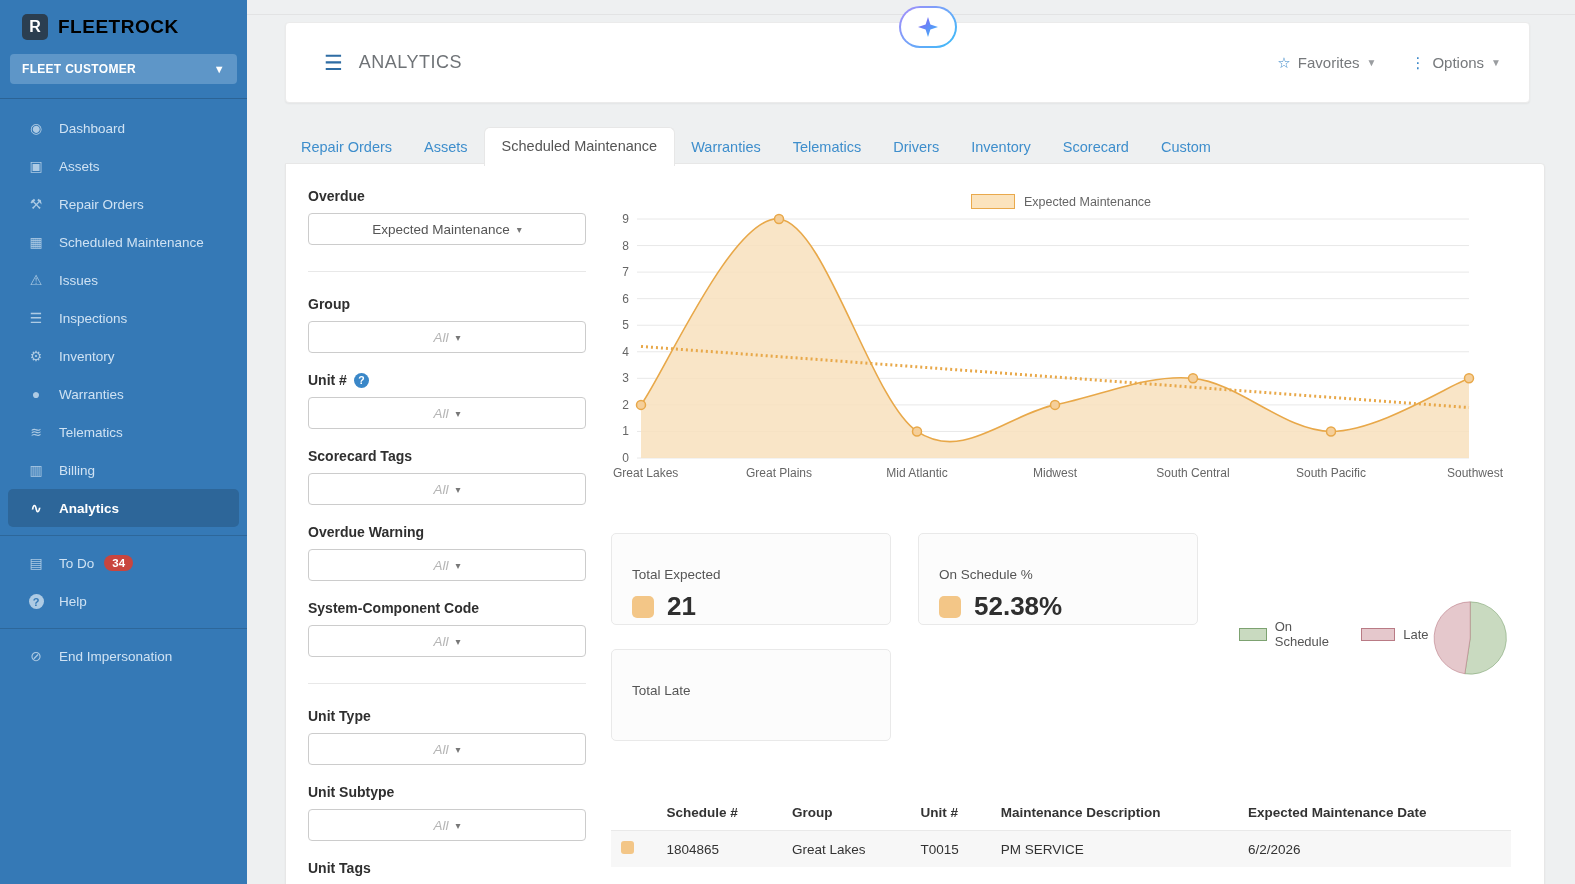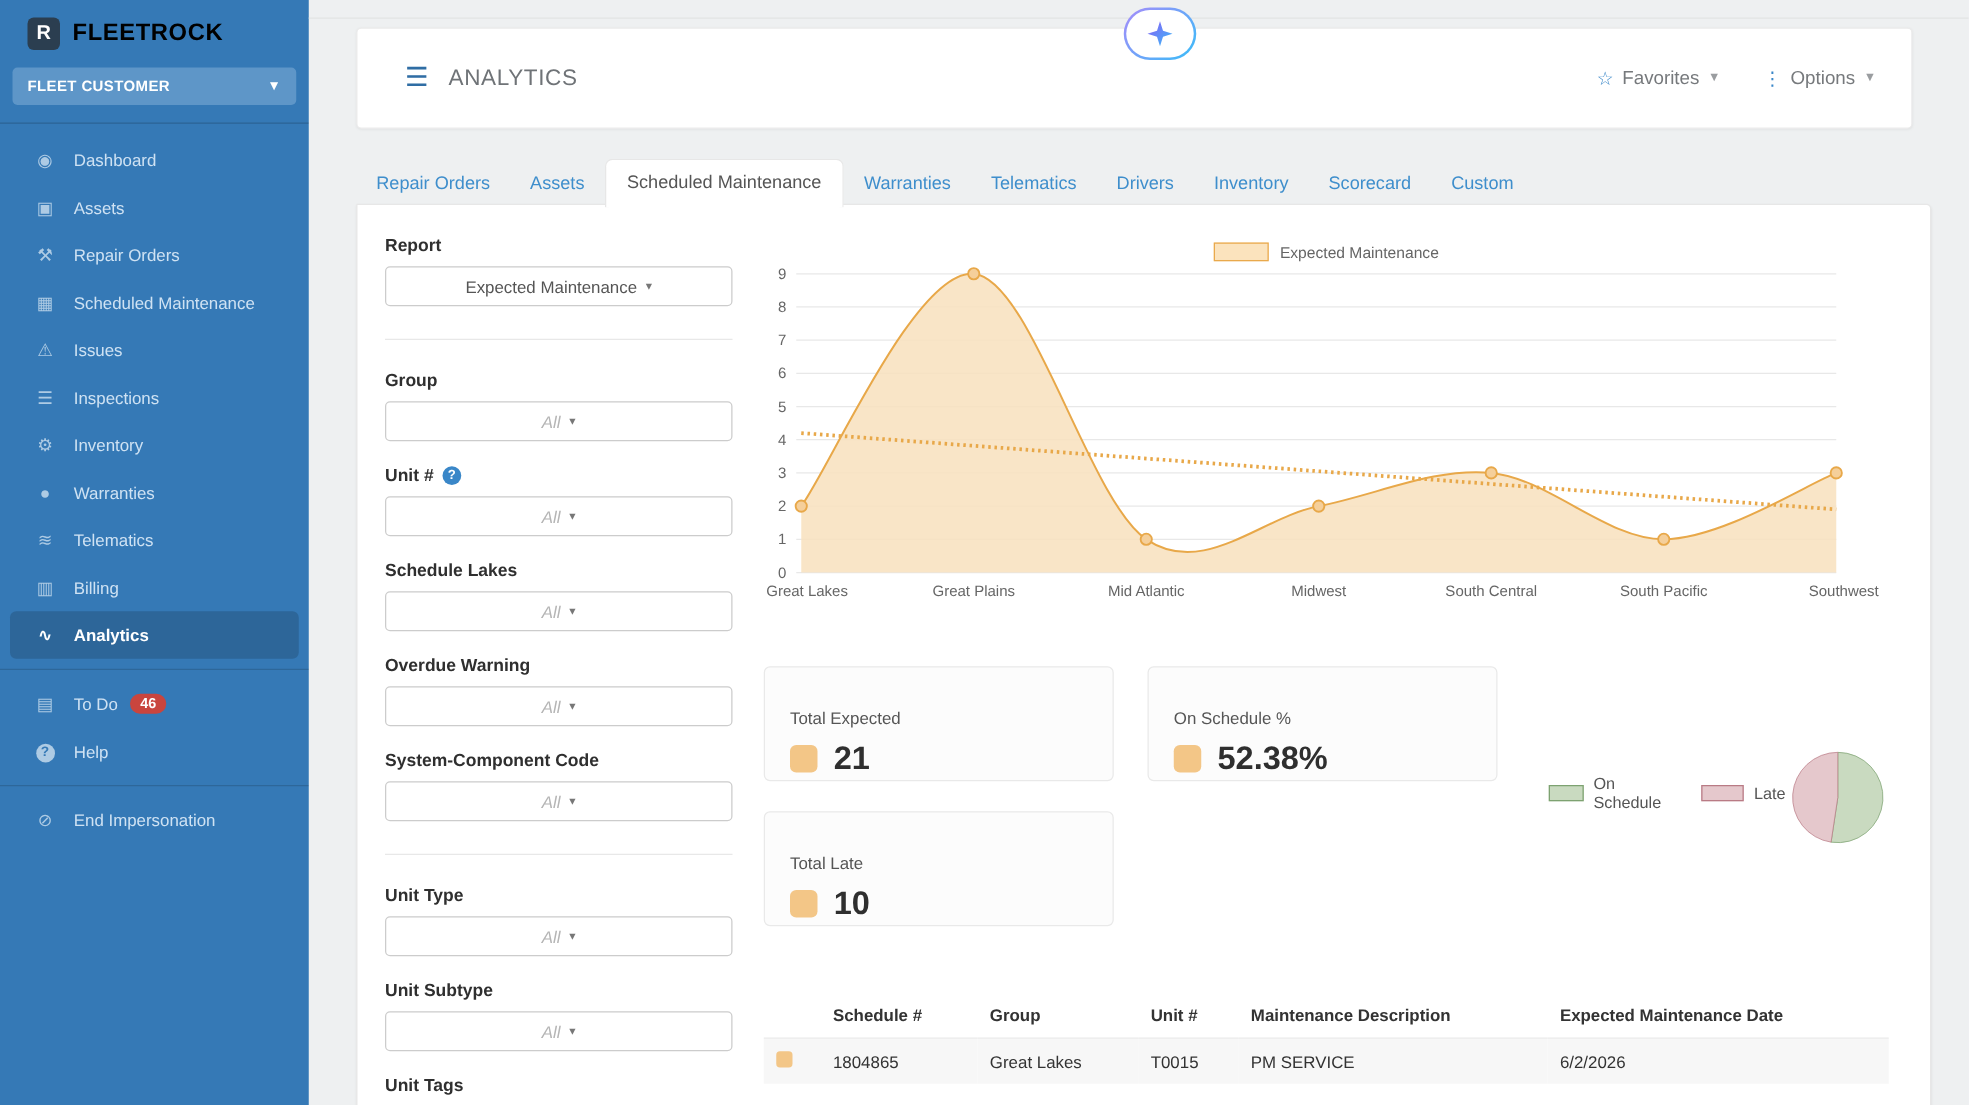--- a/index.html
+++ b/index.html
@@ -167,21 +167,21 @@
           <span>Billing</span>
         </div>
         <div class="nav-item active">
           <span class="nav-ico">∿</span>
           <span>Analytics</span>
         </div>
         <div class="nav-divider"></div>
         <div class="nav-item">
           <span class="nav-ico">▤</span>
           <span>To Do</span>
-          <span class="badge-red">46</span>
+          <span class="badge-red">34</span>
         </div>
         <div class="nav-item">
           <span class="nav-ico"><span class="q-circle">?</span></span>
           <span>Help</span>
         </div>
         <div class="nav-divider"></div>
         <div class="nav-item">
           <span class="nav-ico">⊘</span>
           <span>End Impersonation</span>
         </div>
@@ -231,21 +231,21 @@
         <div class="tab">Drivers</div>
         <div class="tab">Inventory</div>
         <div class="tab">Scorecard</div>
         <div class="tab">Custom</div>
       </div>
 
     <div class="content-card">
       <div class="filters" id="filters">
           <div class="filter-group">
             <div class="filter-label-row">
-              <span class="filter-label">Report</span>
+              <span class="filter-label">Overdue</span>
             </div>
             <button class="dd">
               <span>Expected Maintenance</span>
               <span class="ddcaret">▾</span>
             </button>
           </div>
           <hr class="filter-hr">
           <div class="filter-group">
             <div class="filter-label-row">
               <span class="filter-label">Group</span>
@@ -260,21 +260,21 @@
               <span class="filter-label">Unit #</span>
               <span class="help-dot">?</span>
             </div>
             <button class="dd">
               <span class="muted">All</span>
               <span class="ddcaret">▾</span>
             </button>
           </div>
           <div class="filter-group">
             <div class="filter-label-row">
-              <span class="filter-label">Schedule Lakes</span>
+              <span class="filter-label">Scorecard Tags</span>
             </div>
             <button class="dd">
               <span class="muted">All</span>
               <span class="ddcaret">▾</span>
             </button>
           </div>
           <div class="filter-group">
             <div class="filter-label-row">
               <span class="filter-label">Overdue Warning</span>
             </div>
@@ -376,24 +376,20 @@
               </div>
               <div class="stat-card">
                 <div class="stat-label">On Schedule %</div>
                 <div class="stat-value-row">
                   <span class="stat-square"></span>
                   <span class="stat-value">52.38%</span>
                 </div>
               </div>
               <div class="stat-card">
                 <div class="stat-label">Total Late</div>
-                <div class="stat-value-row">
-                  <span class="stat-square"></span>
-                  <span class="stat-value">10</span>
-                </div>
               </div>
             </div>
           <div class="pie-block">
             <div class="pie-legend" id="pieLegend">
                 <div class="pie-legend-item">
                   <span class="pie-swatch" style="background: rgb(201, 218, 192); border-color: rgb(125, 162, 113);"></span>
                   <span class="pie-legend-text">On Schedule</span>
                 </div>
                 <div class="pie-legend-item">
                   <span class="pie-swatch" style="background: rgb(229, 200, 204); border-color: rgb(185, 123, 133);"></span>

